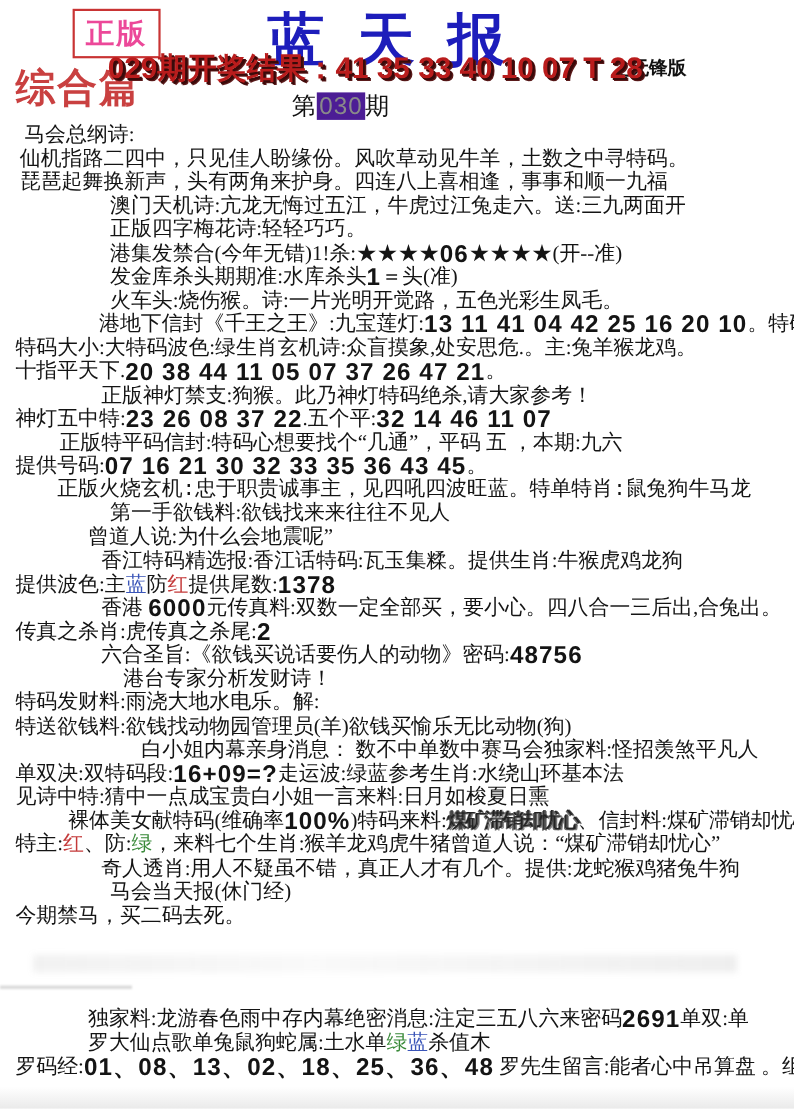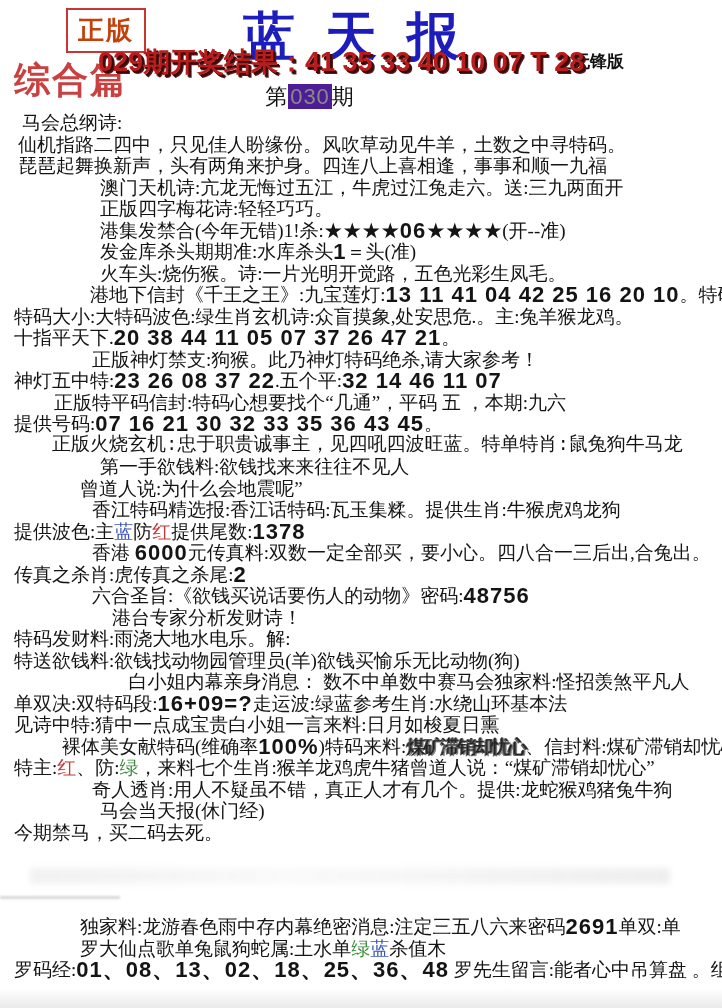--- a/index.html
+++ b/index.html
@@ -4,21 +4,21 @@
 <style>
   html,body{margin:0;padding:0;}
   body{
     width:722px;height:1008px;position:relative;background:#ffffff;
     font-family:"Liberation Serif","DejaVu Serif",serif;
     color:#1a1a1a;overflow:hidden;
   }
   
   .stamp{
     position:absolute;left:66px;top:8px;padding:3px 10px;
-    border:2px solid #c93434;color:#c2410c;font-size:26px;font-weight:bold;
+    border:2px solid #c93434;color:#ec4899;font-size:26px;font-weight:bold;
     letter-spacing:2px;
   }
   .title{
     position:absolute;left:0;top:2px;width:702px;text-align:center;
     font-size:52px;font-weight:bold;letter-spacing:30px;text-indent:30px;
     font-family:"Liberation Serif","DejaVu Serif",serif;
   }
   .result-line{
     position:absolute;left:98px;top:44px;width:560px;
     font-size:27px;font-weight:bold;white-space:nowrap;

